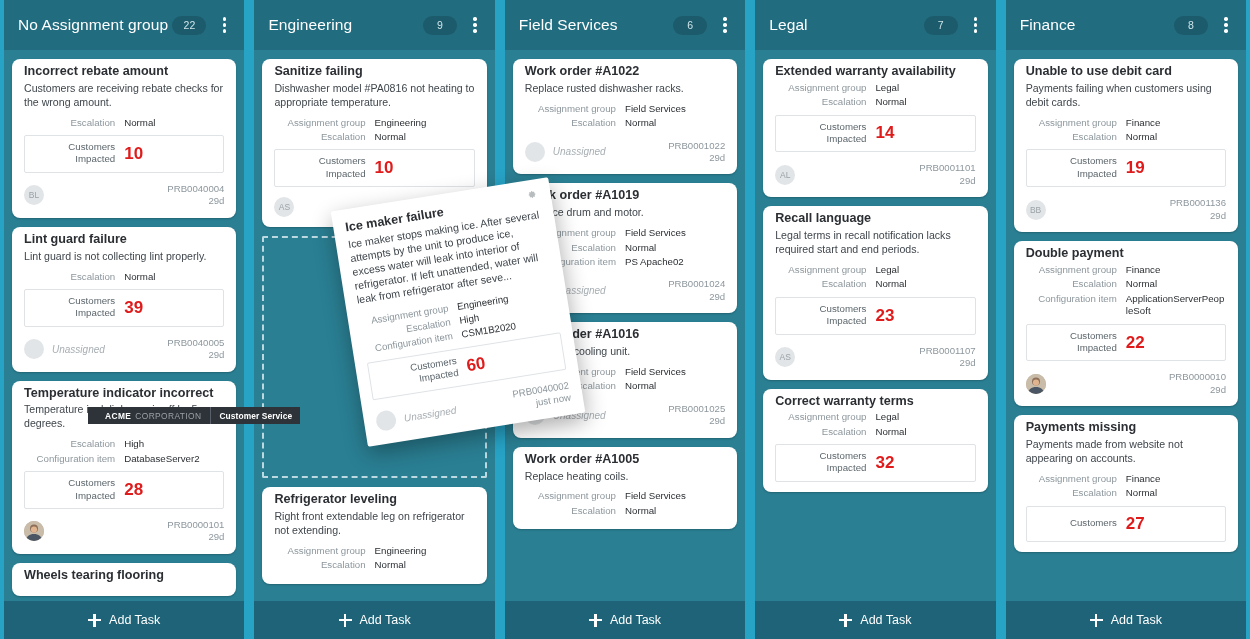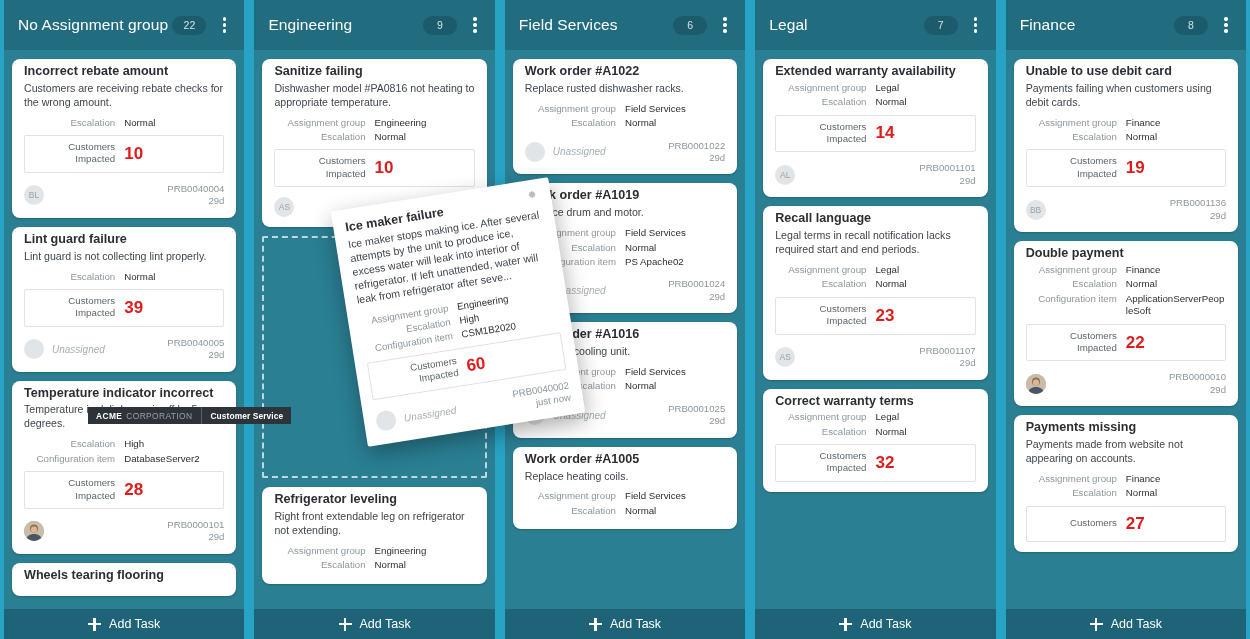--- a/index.html
+++ b/index.html
@@ -178,21 +178,21 @@
   }
   .drop-placeholder {
     border: 2px dashed #bcd9e2;
     border-radius: 2px;
     margin-bottom: 9px;
     background: transparent;
   }
   .add-task {
     position: absolute;
     left: 0; right: 0; bottom: 0;
-    height: 30px;
+    height: 38px;
     background: #1e6377;
     display: flex;
     align-items: center;
     justify-content: center;
     color: #ffffff;
     font-size: 12.5px;
     gap: 8px;
     cursor: pointer;
     z-index: 5;
   }
@@ -236,21 +236,21 @@
     left: 88px; top: 407px;
     height: 17px;
     display: flex;
     align-items: stretch;
     background: #2e3339;
     z-index: 60;
     font-size: 8.4px;
   }
   #acme-tooltip .acme-left {
     display: flex; align-items: center;
-    padding: 0 9px 0 8px;
+    padding: 0 9px 0 17px;
     gap: 4px;
     letter-spacing: 0.4px;
   }
   #acme-tooltip .acme-brand { color: #ffffff; font-weight: bold; }
   #acme-tooltip .acme-sub { color: #9aa0a6; }
   #acme-tooltip .acme-right {
     display: flex; align-items: center;
     padding: 4px 8px;
     color: #ffffff;
     font-weight: bold;

